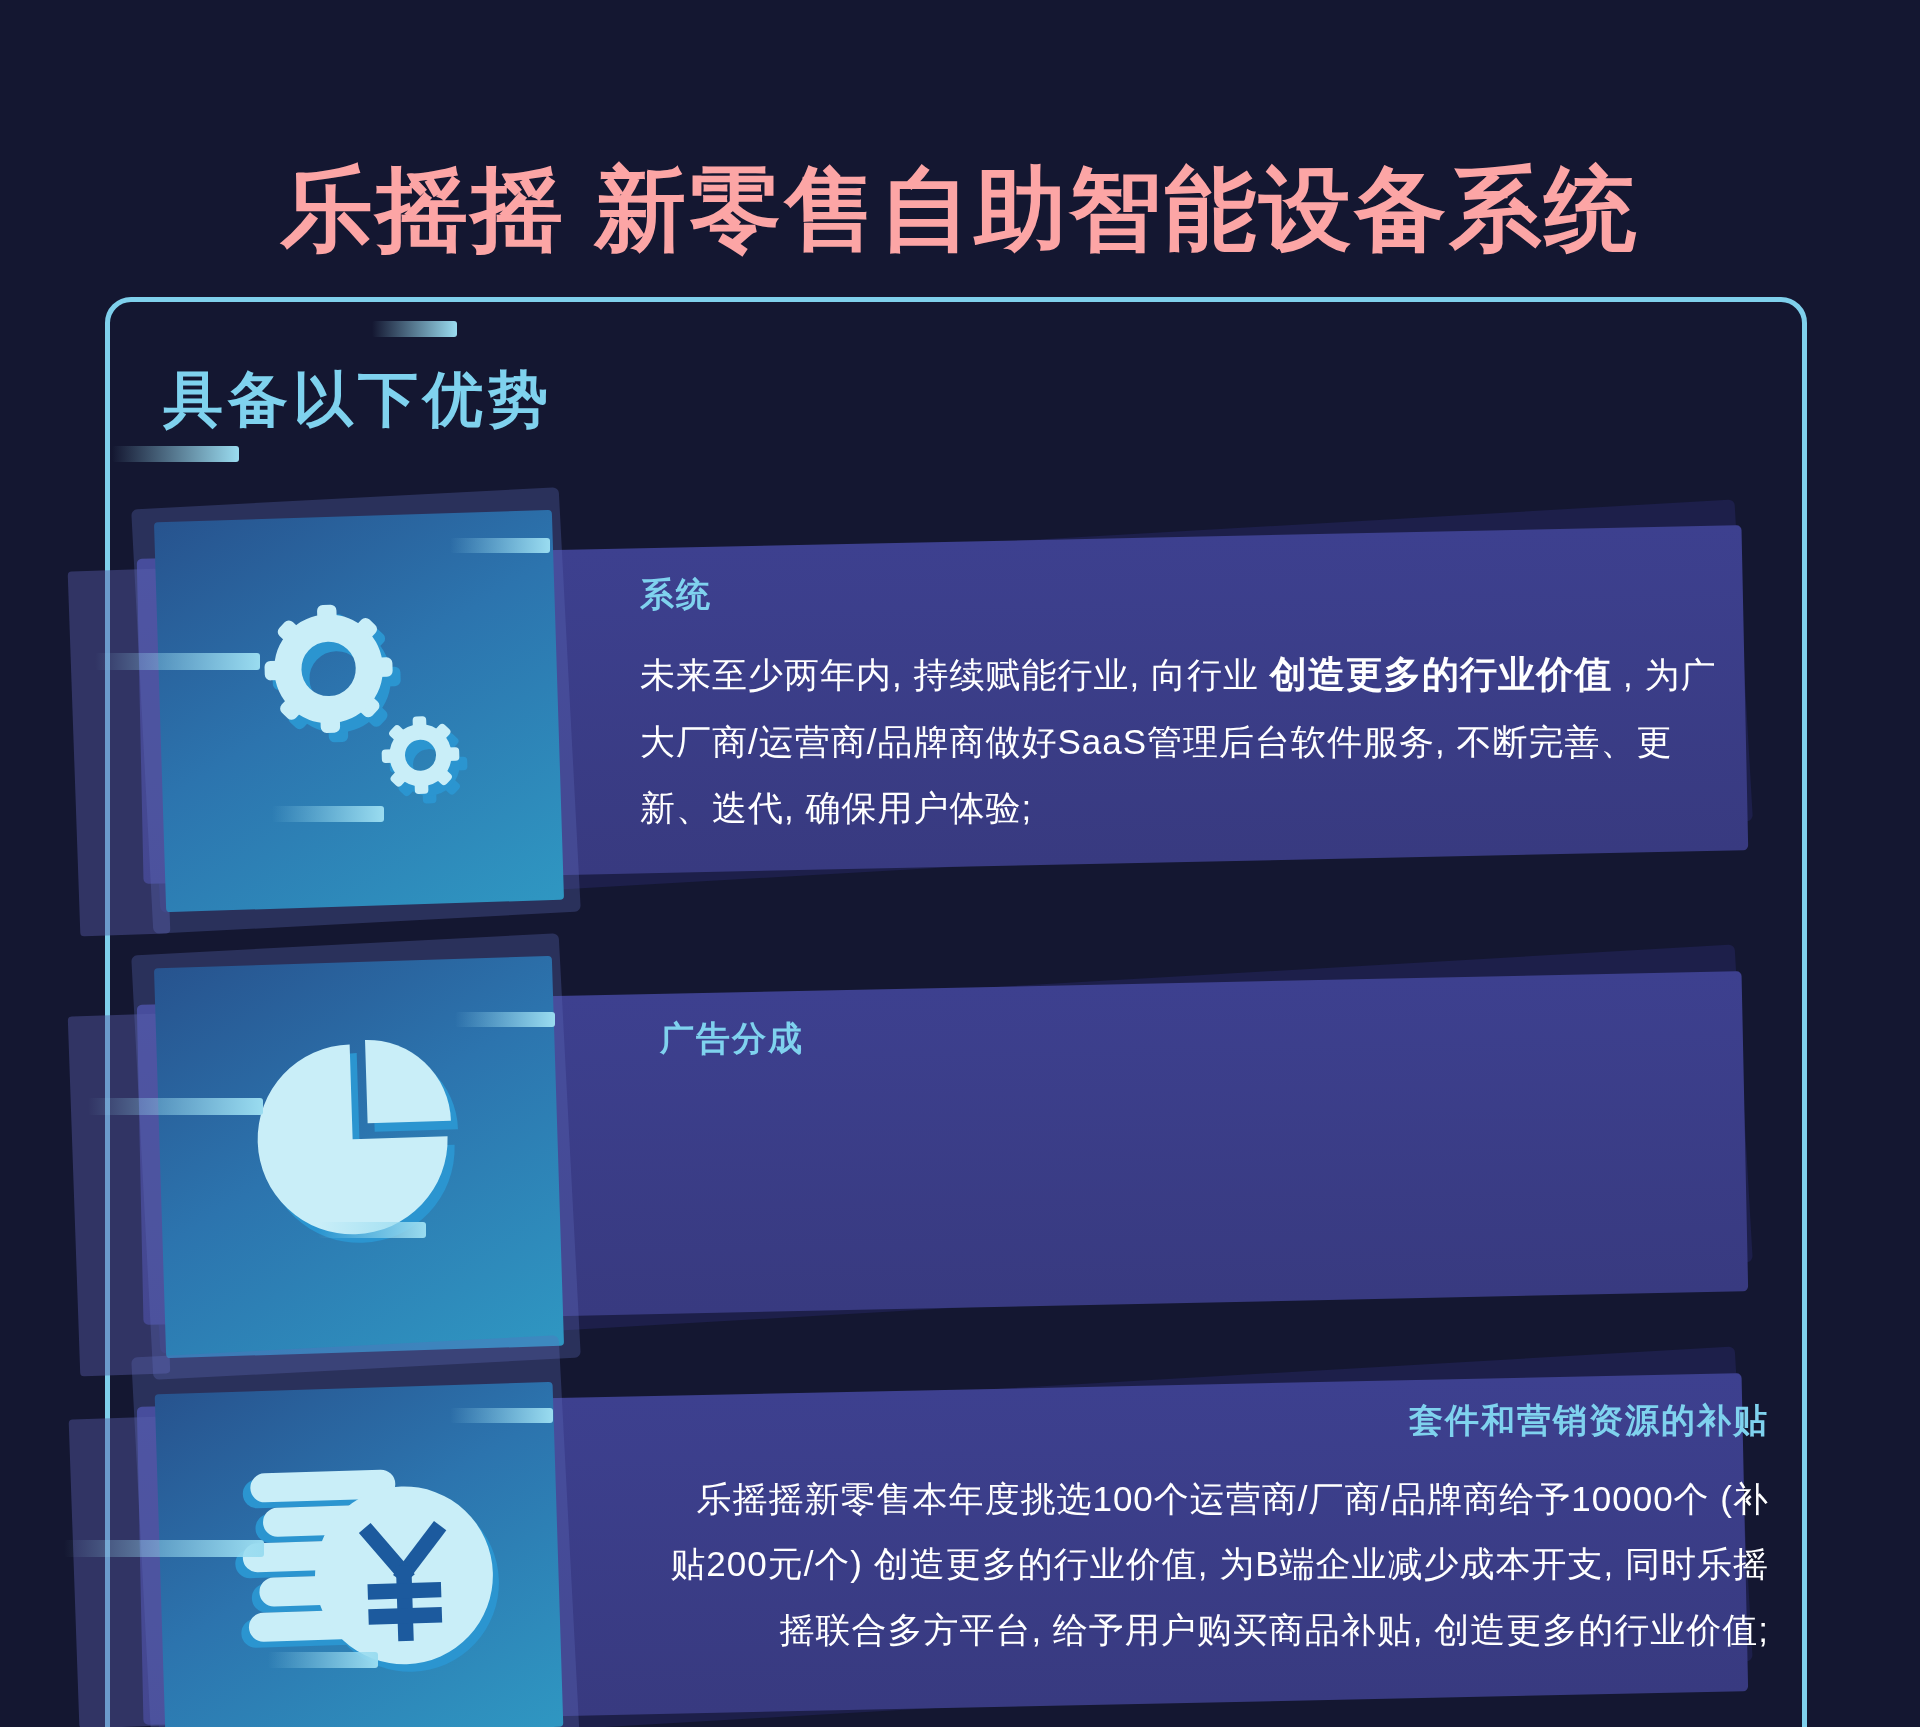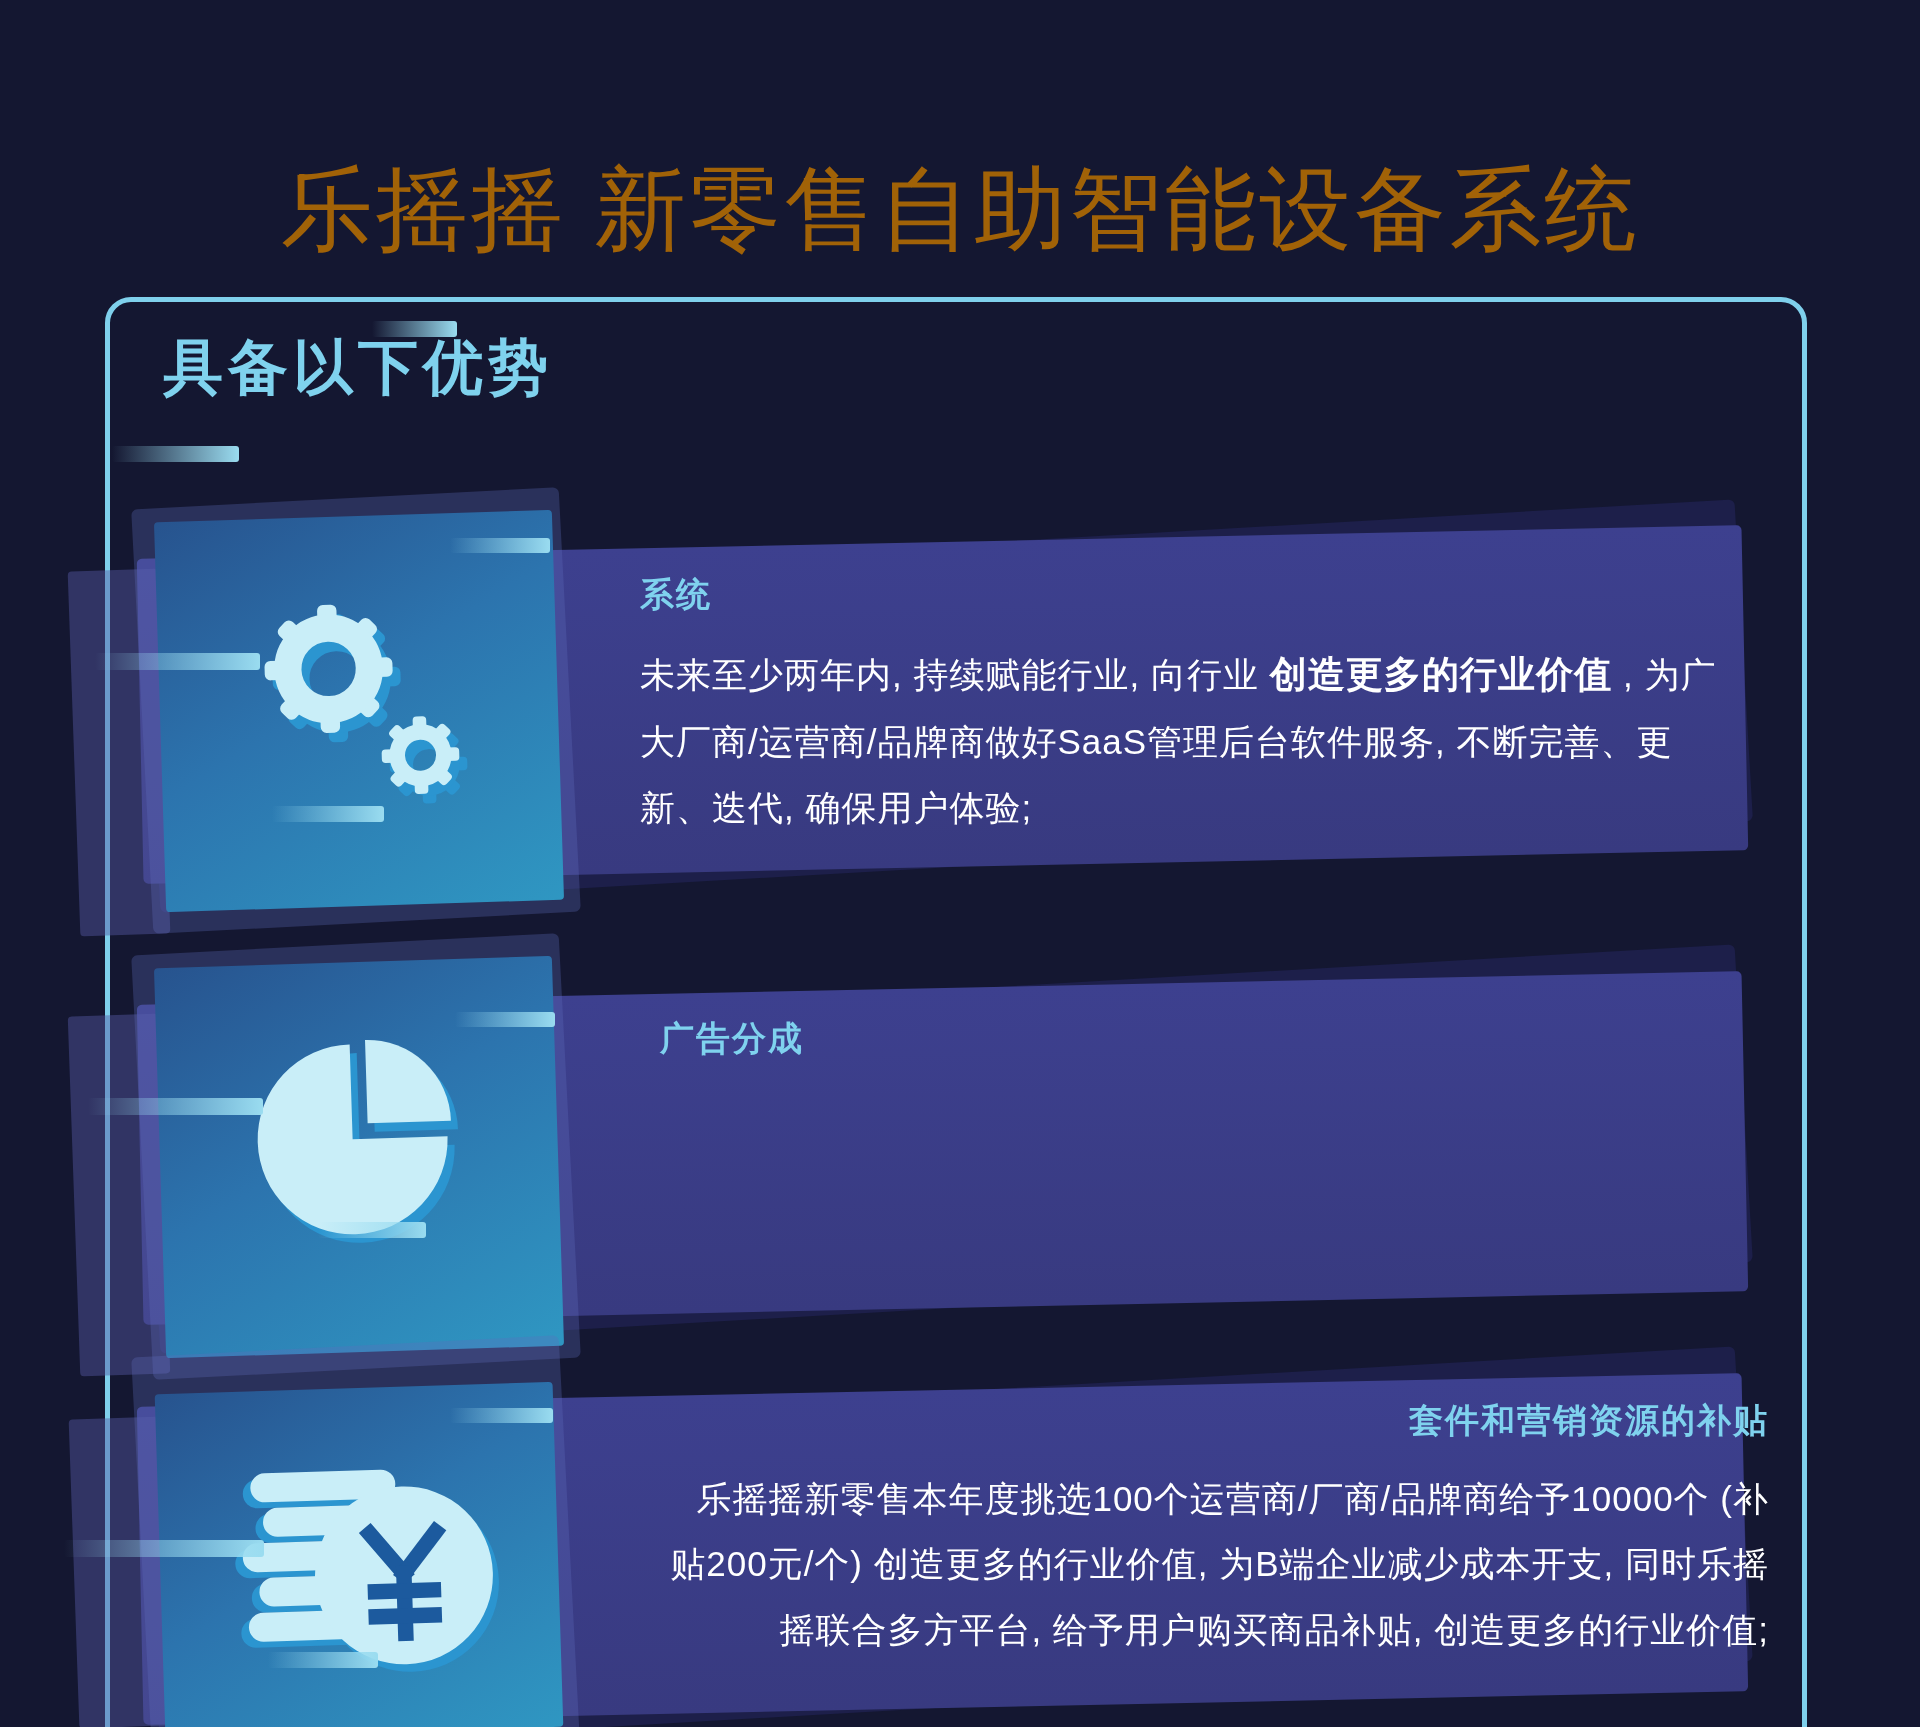--- a/index.html
+++ b/index.html
@@ -4,30 +4,30 @@
 <style>
   html,body{margin:0;padding:0;background:#141731;}
   .poster{
     position:relative;width:1920px;height:1727px;overflow:hidden;
     background:#141731;
     font-family:"Liberation Sans",sans-serif;
   }
   
   .title{
     position:absolute;left:0;top:148px;width:100%;
-    text-align:center;font-size:92px;font-weight:normal;color:#a16207;
+    text-align:center;font-size:92px;font-weight:bold;color:#fca5a5;
     letter-spacing:3px;white-space:nowrap;
   }
   
   .frame{
     position:absolute;left:105px;top:297px;width:1692px;height:1600px;
     border:5px solid #7fd0ec;border-radius:26px;
   }
   .section-label{
-    position:absolute;left:163px;top:328px;
+    position:absolute;left:163px;top:360px;
     font-size:60px;font-weight:600;color:#7fd2ee;letter-spacing:5px;
   }
   .streak{
     position:absolute;border-radius:3px;
     background:linear-gradient(90deg,rgba(127,210,238,0),#9adcf0);
   }
   .streak-a{left:372px;top:321px;width:85px;height:16px;}
   .streak-b{left:112px;top:446px;width:127px;height:16px;}
   
   .t1a{left:450px;top:538px;width:100px;height:15px;}

